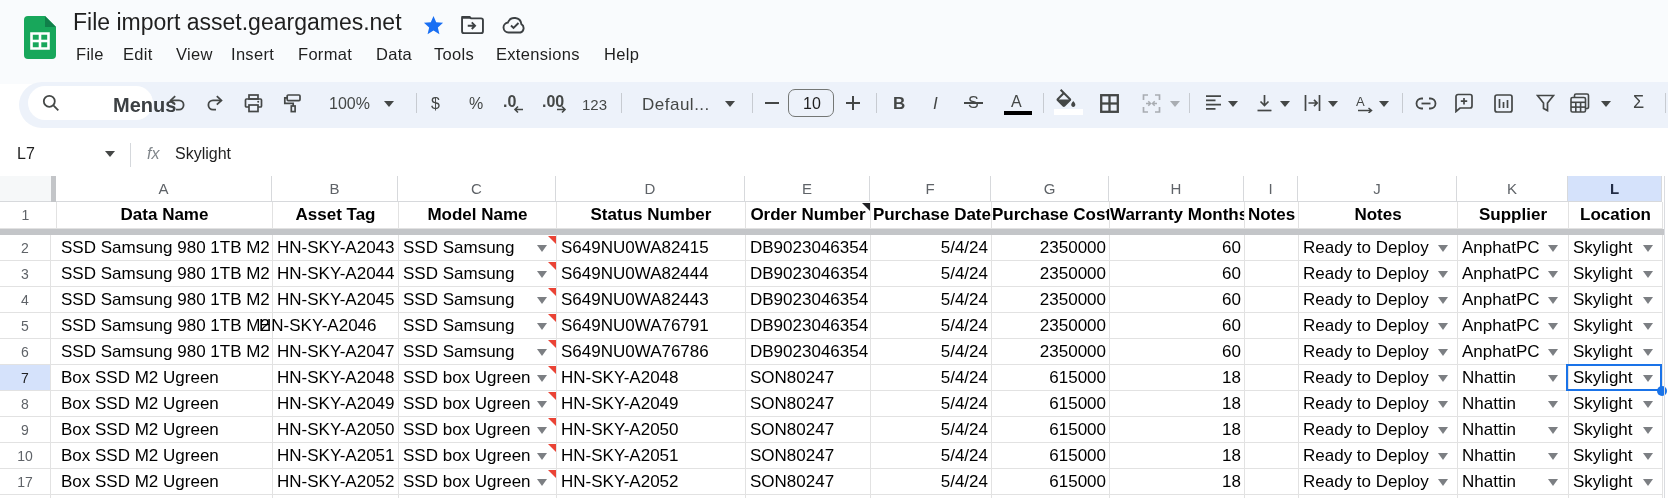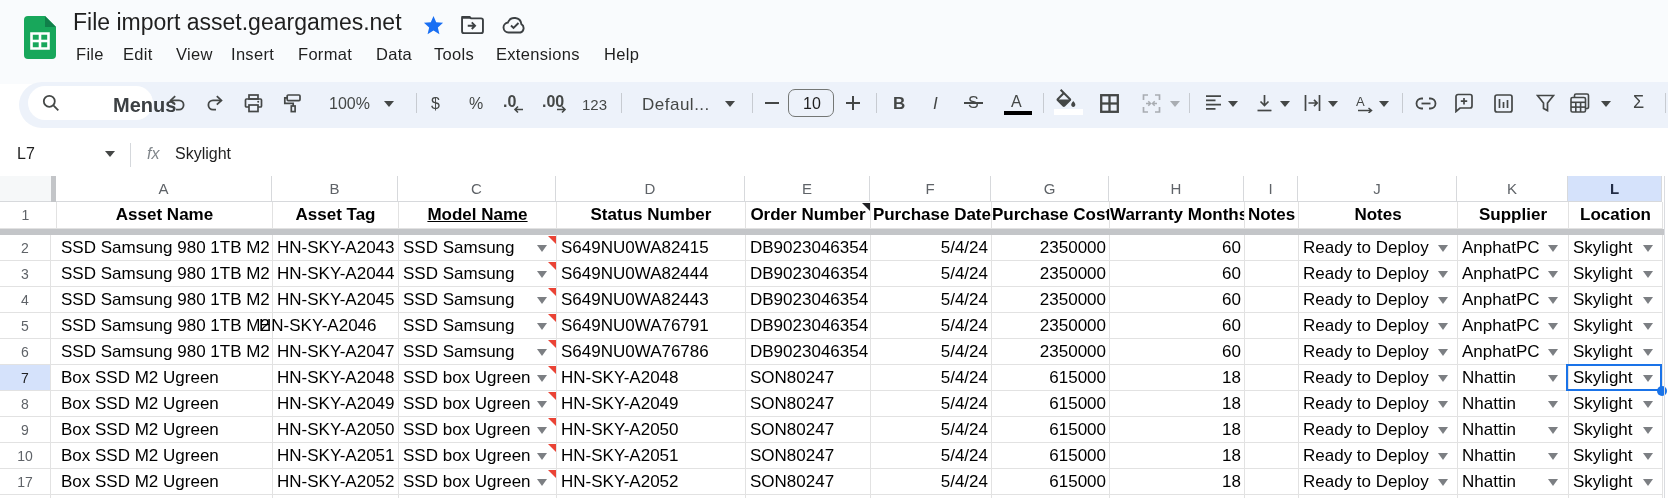--- a/index.html
+++ b/index.html
@@ -210,23 +210,23 @@
 <div class="ab" style="left:0;top:286px;width:1662px;height:1px;background:#e2e2e2;"></div>
 <div class="ab" style="left:0;top:312px;width:1662px;height:1px;background:#e2e2e2;"></div>
 <div class="ab" style="left:0;top:338px;width:1662px;height:1px;background:#e2e2e2;"></div>
 <div class="ab" style="left:0;top:364px;width:1662px;height:1px;background:#e2e2e2;"></div>
 <div class="ab" style="left:0;top:390px;width:1662px;height:1px;background:#e2e2e2;"></div>
 <div class="ab" style="left:0;top:416px;width:1662px;height:1px;background:#e2e2e2;"></div>
 <div class="ab" style="left:0;top:442px;width:1662px;height:1px;background:#e2e2e2;"></div>
 <div class="ab" style="left:0;top:468px;width:1662px;height:1px;background:#e2e2e2;"></div>
 <div class="ab" style="left:0;top:494px;width:1662px;height:1px;background:#e2e2e2;"></div>
 <div class="ab" style="left:0;top:229px;width:1664px;height:6px;background:#c3c5c8;"></div>
-<div class="cell" style="left:57px;top:202px;width:215px;line-height:26px;font-weight:bold;text-align:center;">Asset Name</div>
+<div class="cell" style="left:57px;top:202px;width:215px;line-height:26px;font-weight:bold;text-align:center;">Data Name</div>
 <div class="cell" style="left:273px;top:202px;width:125px;line-height:26px;font-weight:bold;text-align:center;">Asset Tag</div>
-<div class="cell" style="left:399px;top:202px;width:157px;line-height:26px;font-weight:bold;text-align:center;text-decoration:underline;">Model Name</div>
+<div class="cell" style="left:399px;top:202px;width:157px;line-height:26px;font-weight:bold;text-align:center;">Model Name</div>
 <div class="cell" style="left:557px;top:202px;width:188px;line-height:26px;font-weight:bold;text-align:center;">Status Number</div>
 <div class="cell" style="left:746px;top:202px;width:124px;line-height:26px;font-weight:bold;text-align:center;">Order Number</div>
 <div class="cell" style="left:871px;top:202px;width:120px;line-height:26px;font-weight:bold;text-align:right;">Purchase Date</div>
 <div class="cell" style="left:992px;top:202px;width:117px;line-height:26px;font-weight:bold;text-align:center;">Purchase Cost</div>
 <div class="cell" style="left:1110px;top:202px;width:134px;line-height:26px;font-weight:bold;text-align:center;">Warranty Months</div>
 <div class="cell" style="left:1245px;top:202px;width:53px;line-height:26px;font-weight:bold;text-align:center;">Notes</div>
 <div class="cell" style="left:1299px;top:202px;width:158px;line-height:26px;font-weight:bold;text-align:center;">Notes</div>
 <div class="cell" style="left:1458px;top:202px;width:110px;line-height:26px;font-weight:bold;text-align:center;">Supplier</div>
 <div class="cell" style="left:1569px;top:202px;width:93px;line-height:26px;font-weight:bold;text-align:center;">Location</div>
 <div class="redtri" style="left:862px;top:203px;border-top-color:#202124;"></div>

